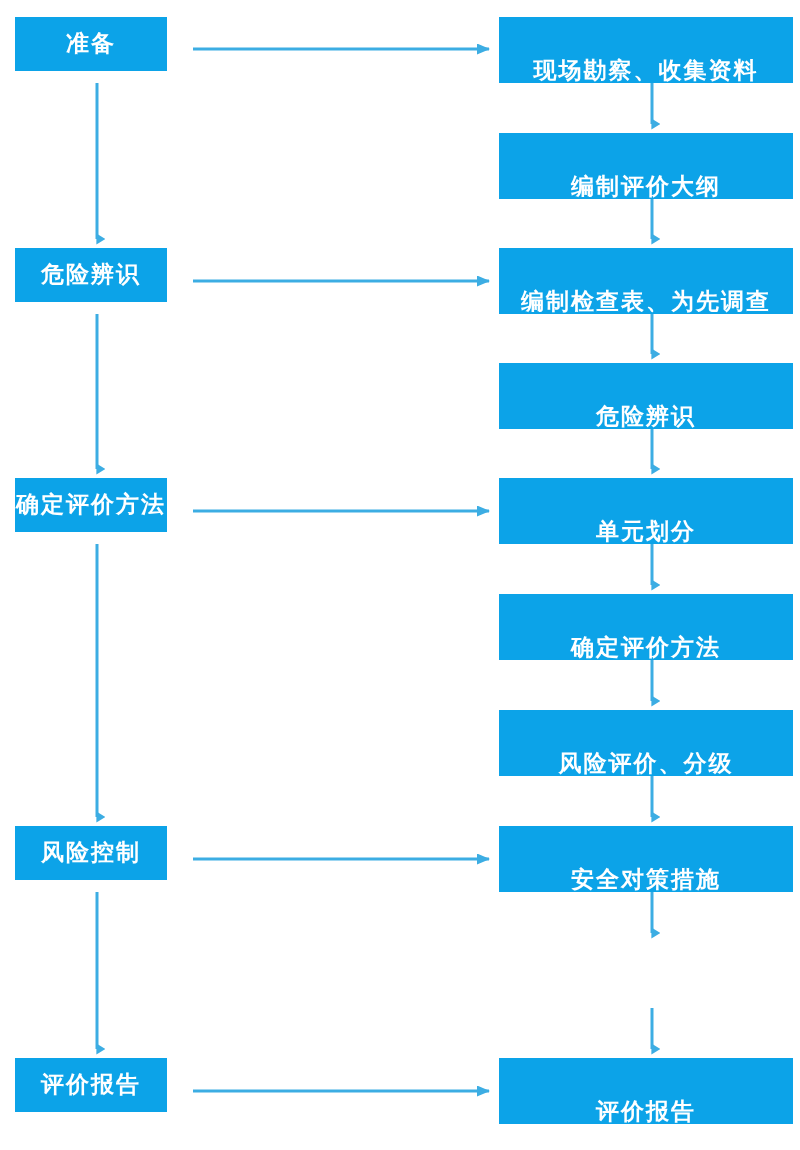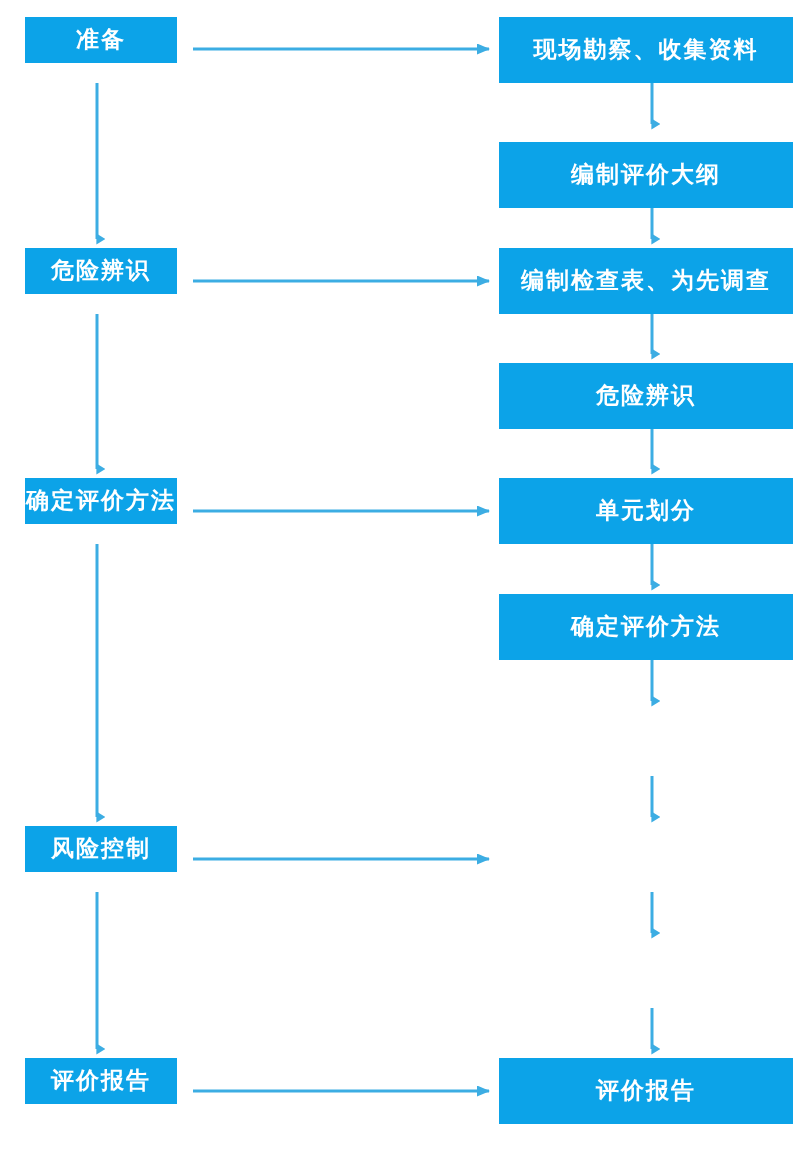--- a/index.html
+++ b/index.html
@@ -36,30 +36,31 @@
     align-items: center;
     justify-content: center;
     box-sizing: border-box;
     font-weight: bold;
     letter-spacing: 2px;
     text-align: center;
     line-height: 1.1;
     user-select: none;
   }
   .node.left {
-    left: 25px;
+    left: 15px;
     width: 152px;
-    height: 46px;
+    height: 54px;
     font-size: 23px;
   }
   .node.right {
     left: 499px;
     width: 294px;
     height: 66px;
     font-size: 23px;
+    align-items: flex-end;
   }
   .node-label {
     display: block;
     white-space: nowrap;
   }
 </style>
 </head>
 <body>
 
 <div id="canvas">
@@ -114,32 +115,38 @@
   <div class="node left" style="top:826px">
       <span class="node-label">风险控制</span>
     </div>
   <div class="node left" style="top:1058px">
       <span class="node-label">评价报告</span>
     </div>
 
   <div class="node right" style="top:17px">
       <span class="node-label">现场勘察、收集资料</span>
     </div>
-  <div class="node right" style="top:142px">
+  <div class="node right" style="top:133px">
       <span class="node-label">编制评价大纲</span>
     </div>
   <div class="node right" style="top:248px">
       <span class="node-label">编制检查表、为先调查</span>
     </div>
   <div class="node right" style="top:363px">
       <span class="node-label">危险辨识</span>
     </div>
   <div class="node right" style="top:478px">
       <span class="node-label">单元划分</span>
     </div>
   <div class="node right" style="top:594px">
       <span class="node-label">确定评价方法</span>
     </div>
+  <div class="node right" style="top:710px">
+      <span class="node-label">风险评价、分级</span>
+    </div>
+  <div class="node right" style="top:826px">
+      <span class="node-label">安全对策措施</span>
+    </div>
   <div class="node right" style="top:1058px">
       <span class="node-label">评价报告</span>
     </div>
 
 </div>
 
 </body></html>

